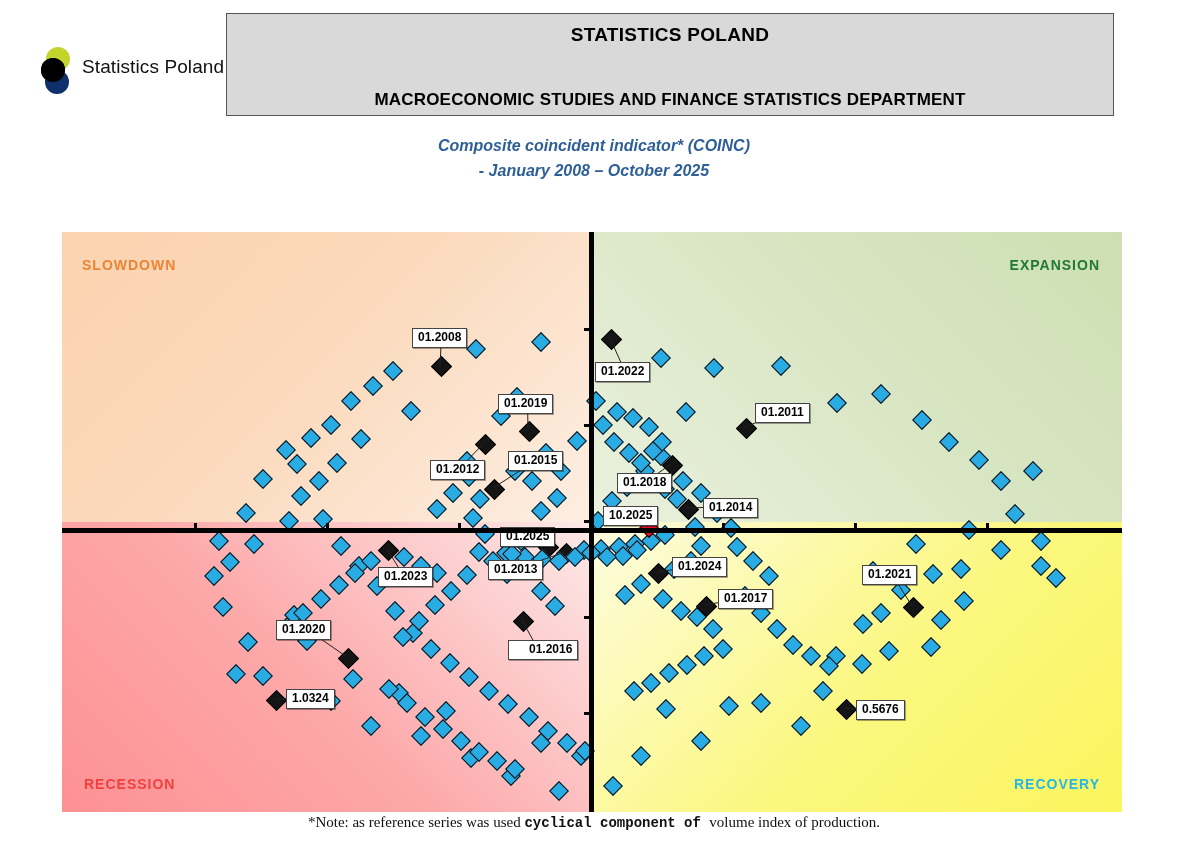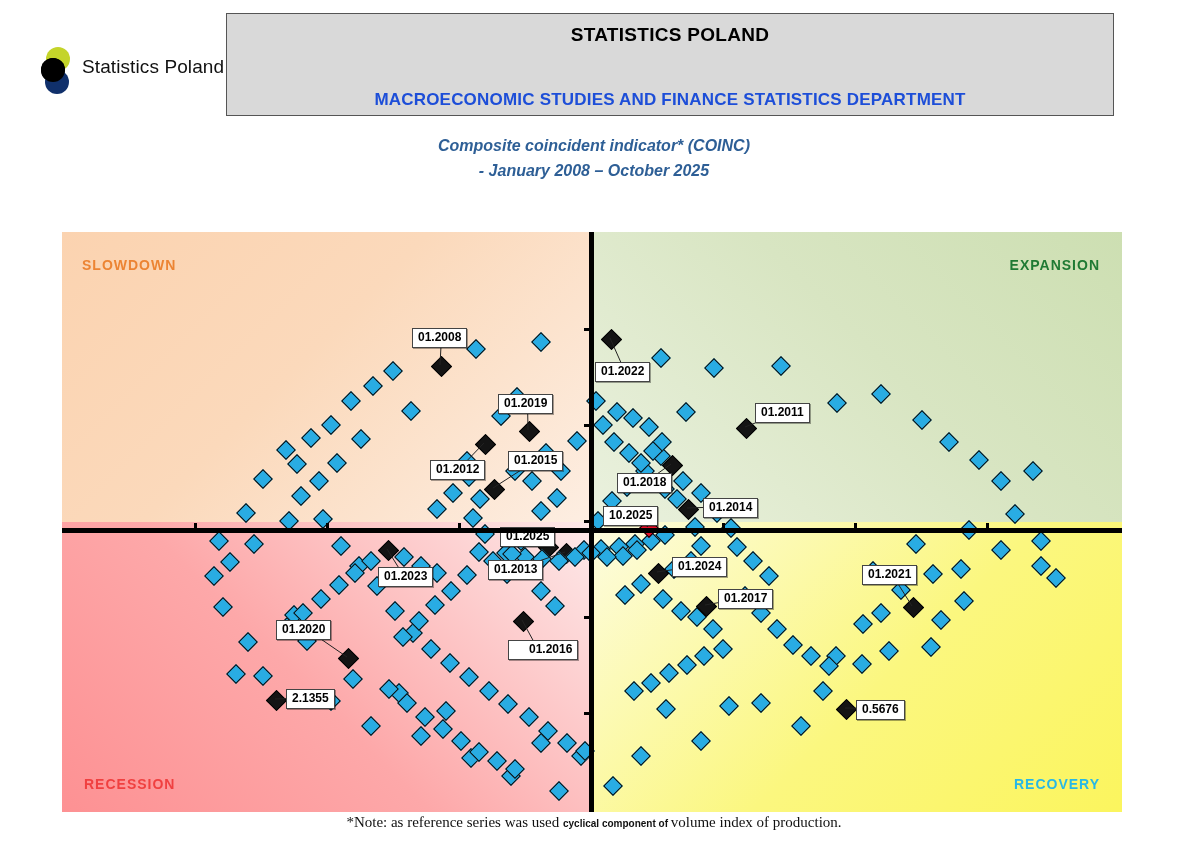--- a/index.html
+++ b/index.html
@@ -12,21 +12,21 @@
   
   #header-band{position:absolute;left:0;top:0;width:1188px;height:126px;}
   #logo-block{position:absolute;left:36px;top:48px;width:190px;height:46px;}
   #logo-mark{position:absolute;left:0;top:-2px;width:42px;height:50px;}
   #logo-text{position:absolute;left:46px;top:8px;font-size:19px;color:#111;
              font-family:"Liberation Sans",sans-serif;letter-spacing:.1px;white-space:nowrap;}
   #title-box{position:absolute;left:226px;top:13px;width:888px;height:103px;
              background:#d9d9d9;border:1px solid #555;box-sizing:border-box;
              display:flex;flex-direction:column;align-items:center;justify-content:center;}
   #org-name{font-size:19px;font-weight:bold;color:#000;letter-spacing:.3px;margin-top:4px;}
-  #dept-name{font-size:17px;font-weight:bold;color:#1d4ed8;letter-spacing:.2px;margin-top:44px;}
+  #dept-name{font-size:17px;font-weight:bold;color:#000000;letter-spacing:.2px;margin-top:44px;}
 
   
   #chart-title{position:absolute;left:0;top:133px;width:1188px;text-align:center;}
   #chart-title .l1,#chart-title .l2{
     color:#2e5f96;font-weight:bold;font-style:italic;font-size:16px;line-height:25px;}
   #chart-title .l3{color:#ee0000;font-weight:bold;font-style:italic;font-size:20px;line-height:25px;}
 
   
   #plot{position:absolute;left:62px;top:232px;width:1060px;height:580px;}
   .quad{position:absolute;width:50%;height:50%;}
@@ -60,21 +60,21 @@
 
   
   .callout{position:absolute;background:#fff;border:1px solid #444;
       font-size:12px;font-weight:bold;color:#000;padding:2px 5px 3px 5px;
       white-space:nowrap;line-height:13px;box-shadow:1px 1px 0 rgba(0,0,0,.35);}
   #leaders{position:absolute;left:0;top:0;width:1060px;height:580px;overflow:visible;}
 
   
   #footnote{position:absolute;left:0;top:814px;width:1188px;text-align:center;
       font-family:"Liberation Serif",serif;font-size:15px;color:#111;}
-  #footnote b{font-family:Liberation Sans, sans-serif;font-weight:bold;font-size:10px;}
+  #footnote b{font-family:Liberation Mono, monospace;font-weight:bold;font-size:14px;}
 </style>
 </head>
 <body>
 
 <div id="header-band">
 
   <div id="logo-block">
     <svg id="logo-mark" viewBox="0 0 42 50">
       <circle cx="22" cy="13" r="12" fill="#c4d42a"></circle>
       <circle cx="17" cy="24" r="12" fill="#000000"></circle>
@@ -356,21 +356,21 @@
       <div class="callout" style="left: 641px; top: 266px;">01.2014</div>
       <div class="callout" style="left: 541px; top: 274px;">10.2025</div>
       <div class="callout" style="left: 438px; top: 295px;">01.2025</div>
       <div class="callout" style="left: 426px; top: 328px;">01.2013</div>
       <div class="callout" style="left: 316px; top: 335px;">01.2023</div>
       <div class="callout" style="left: 610px; top: 325px;">01.2024</div>
       <div class="callout" style="left: 656px; top: 357px;">01.2017</div>
       <div class="callout" style="left: 446px; top: 408px; padding-left: 20px;">01.2016</div>
       <div class="callout" style="left: 214px; top: 388px;">01.2020</div>
       <div class="callout" style="left: 800px; top: 333px;">01.2021</div>
-      <div class="callout" style="left: 224px; top: 457px;">2.1355</div>
+      <div class="callout" style="left: 224px; top: 457px;">1.0324</div>
       <div class="callout" style="left: 794px; top: 468px;">0.5676</div>
     </div>
 
   <div id="axis-x"></div>
   <div id="axis-y"></div>
   <div id="ticks">
       <div class="tick tick-x" style="left: 132px;"></div>
       <div class="tick tick-x" style="left: 264px;"></div>
       <div class="tick tick-x" style="left: 396px;"></div>
       <div class="tick tick-x" style="left: 528px;"></div>

